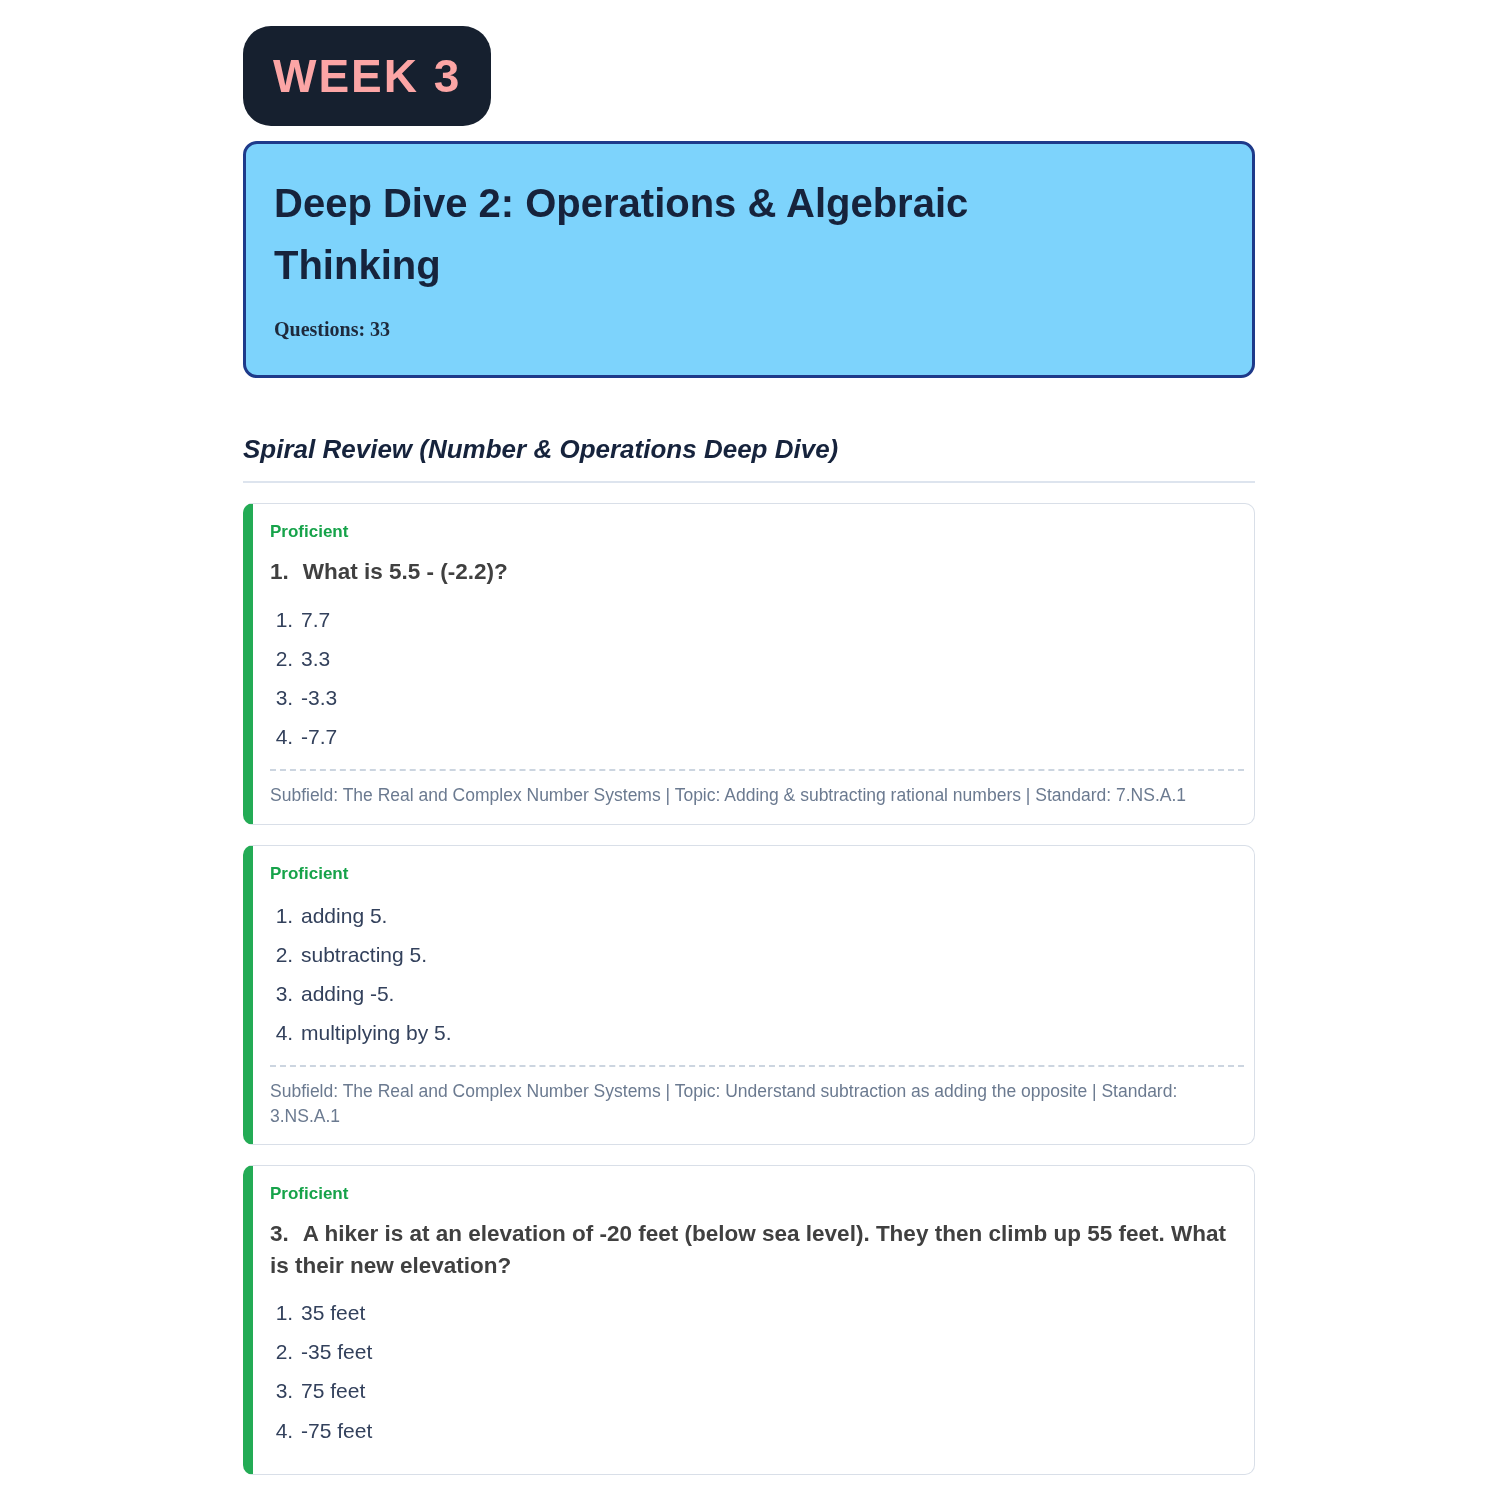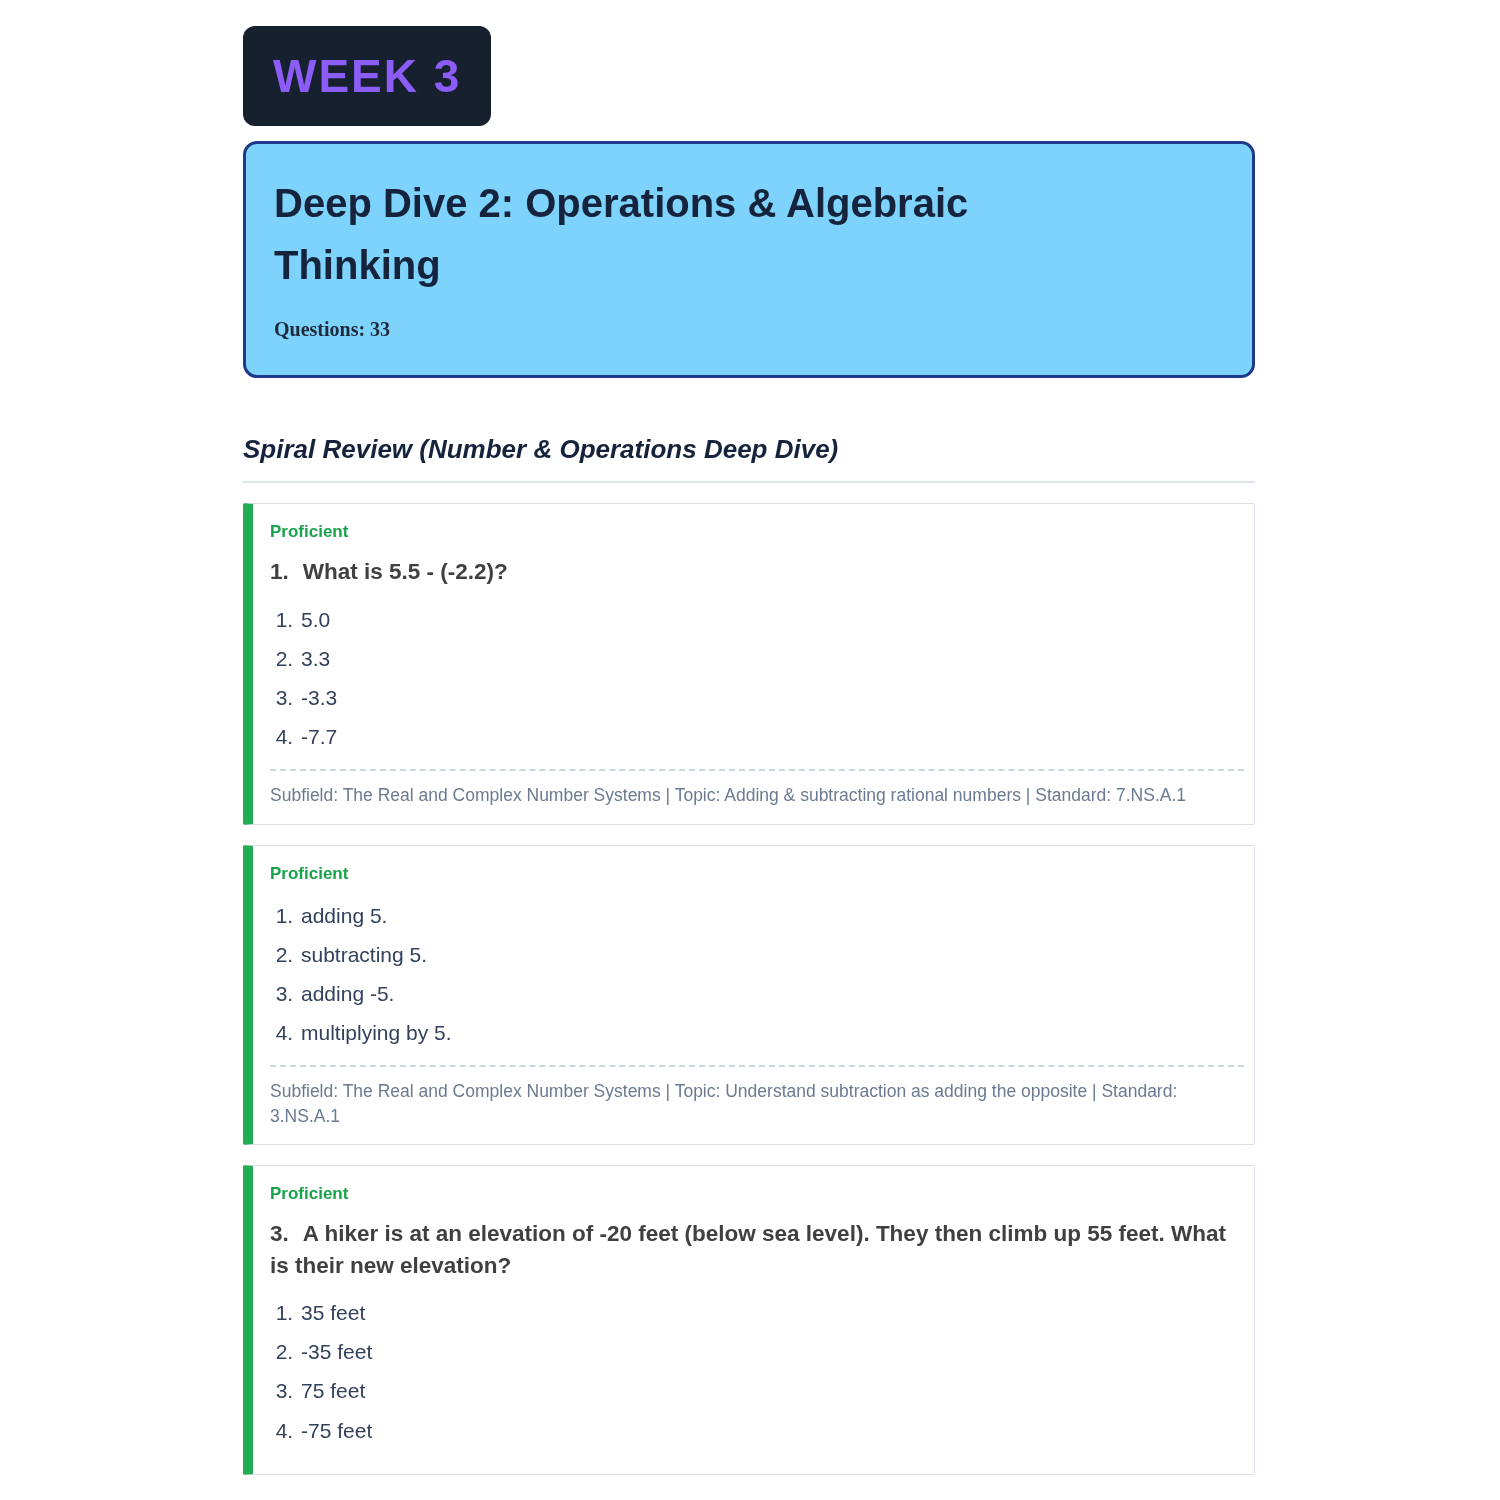--- a/index.html
+++ b/index.html
@@ -9,26 +9,26 @@
     color: #1e2a3e;
   }
   .page {
     width: 1012px;
     margin-left: 243px;
     padding-top: 26px;
   }
   .week-badge {
     display: inline-block;
     background: #16202f;
-    color: #8b5cf6;
+    color: #fca5a5;
     font-size: 46px;
     font-weight: bold;
     letter-spacing: 2px;
     padding: 23px 30px;
-    border-radius: 12px;
+    border-radius: 28px;
   }
   .title-box {
     margin-top: 15px;
     background: #7dd3fc;
     border: 3px solid #1e3a8a;
     border-radius: 14px;
     padding: 28px 28px 34px 28px;
   }
   .title-box h1 {
     color: #16233c;
@@ -50,21 +50,21 @@
     font-weight: bold;
     color: #16233c;
     padding-bottom: 16px;
     border-bottom: 2px solid #dde4ee;
     font-style: italic;
   }
   .question-card {
     margin-top: 20px;
     border: 1px solid #d9dfe8;
     border-left: 10px solid #23ab55;
-    border-radius: 2px;
+    border-radius: 10px;
     padding: 18px 10px 16px 17px;
     background: #ffffff;
   }
   .difficulty {
     color: #16a34a;
     font-size: 17px;
     font-weight: bold;
   }
   .question-line {
     margin-top: 14px;
@@ -110,21 +110,21 @@
     <h1>Deep Dive 2: Operations &amp; Algebraic Thinking</h1>
     <p class="questions-count">Questions: 33</p>
   </div>
 
   <h2 class="section-heading">Spiral Review (Number &amp; Operations Deep Dive)</h2>
 
   <div class="question-card">
     <p class="difficulty">Proficient</p>
     <p class="question-line"><span class="q-number">1.</span><span>What is 5.5 - (-2.2)?</span></p>
     <ol class="options">
-      <li>5.0</li>
+      <li>7.7</li>
       <li>3.3</li>
       <li>-3.3</li>
       <li>-7.7</li>
     </ol>
     <hr class="meta-divider">
     <p class="meta-text">Subfield: The Real and Complex Number Systems | Topic: Adding &amp; subtracting rational numbers | Standard: 7.NS.A.1</p>
   </div>
 
   <div class="question-card">
     <p class="difficulty">Proficient</p>

